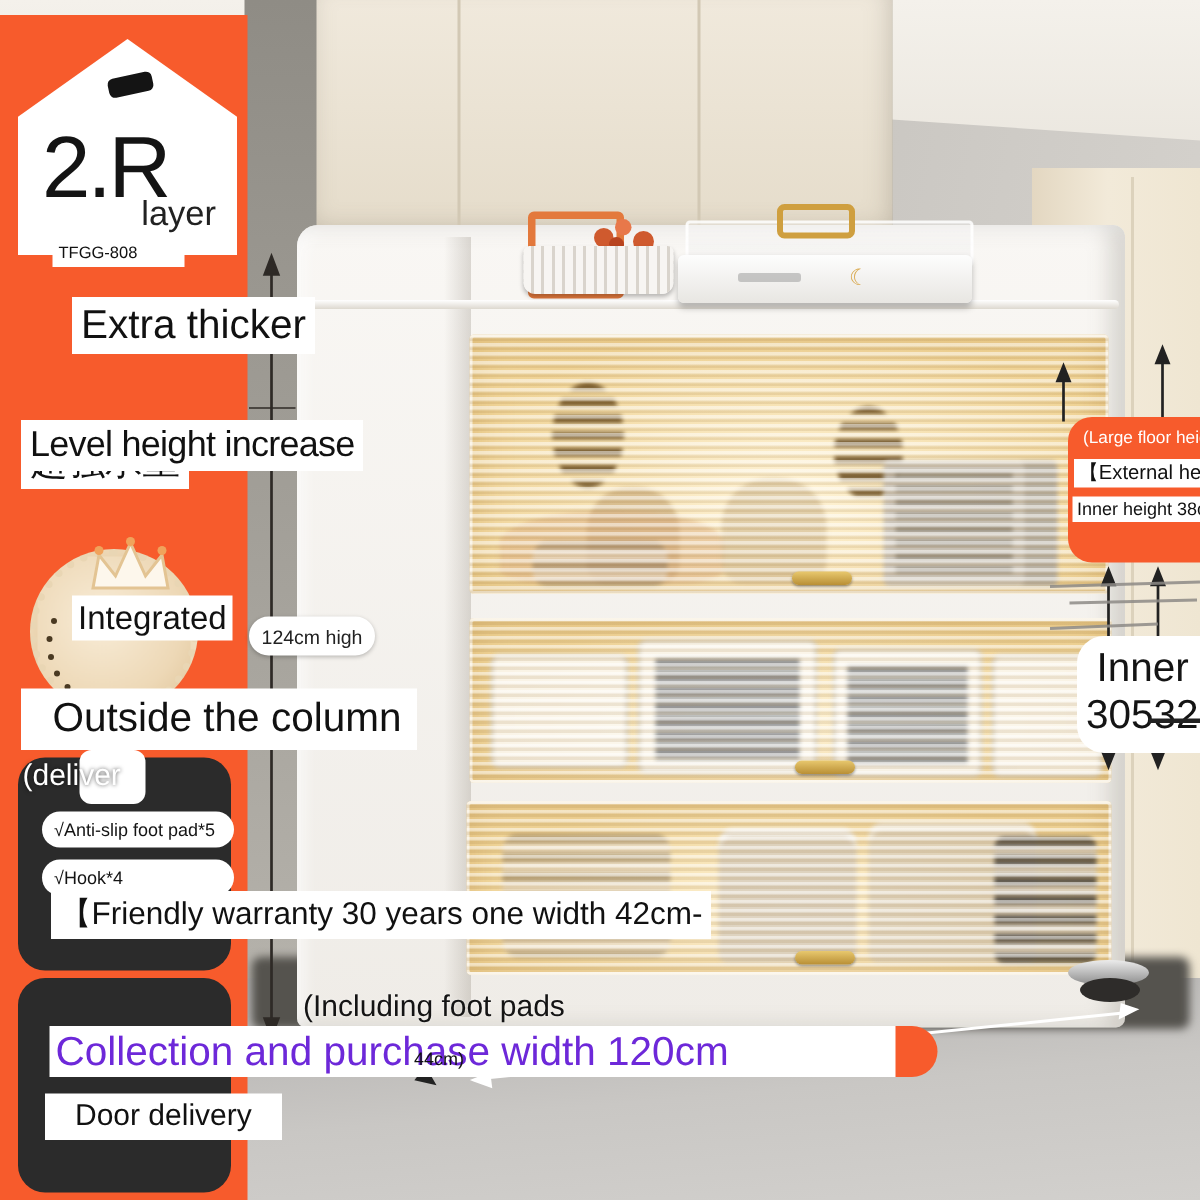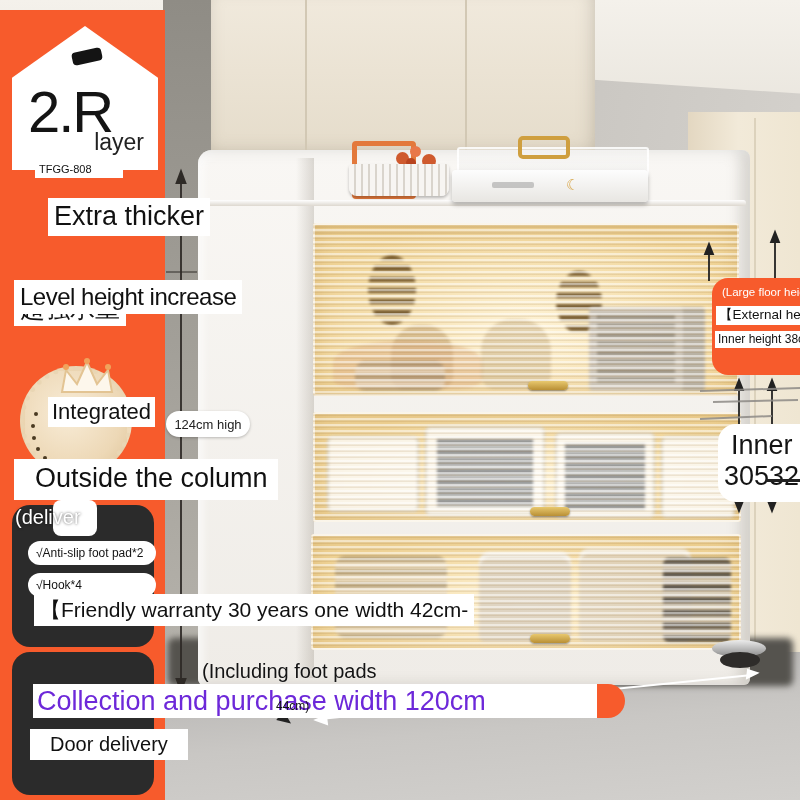--- a/index.html
+++ b/index.html
@@ -264,21 +264,21 @@
       <circle cx="50" cy="9" r="3" fill="#f0a35c"></circle>
   </svg>
   <div class="abs stars"></div>
   <div class="abs overlay strip integrated">Integrated</div>
   <div class="abs height-pill">124cm high</div>
   <div class="abs overlay strip outside">Outside the column</div>
 
   <div class="abs overlay dark-box box1"></div>
   <div class="abs deliver-blob"></div>
   <div class="abs deliver-title">(deliver</div>
-  <div class="abs pill pill1">√Anti-slip foot pad*2</div>
+  <div class="abs pill pill1">√Anti-slip foot pad*5</div>
   <div class="abs pill pill2">√Hook*4</div>
 
   <div class="abs overlay strip warranty">【Friendly warranty 30 years one width 42cm-</div>
   <div class="abs including">(Including foot pads</div>
 
   <div class="abs overlay dark-box box2"></div>
   <div class="abs collection-cap"></div>
   <div class="abs collection">Collection and purchase width 120cm</div>
   <div class="abs depth-note">44cm)</div>
   <div class="abs overlay strip door-delivery">Door delivery</div>

